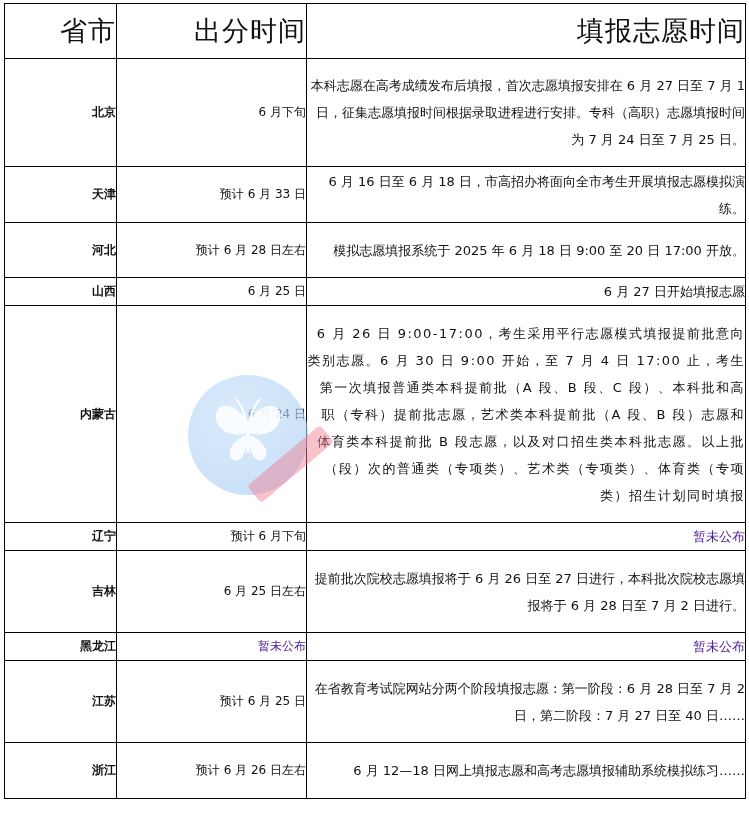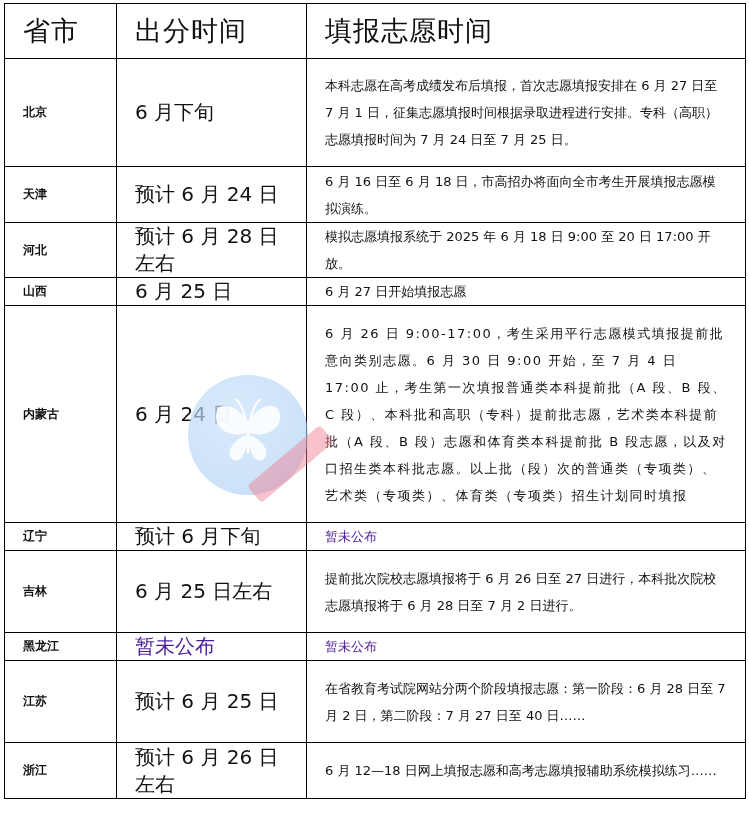--- a/index.html
+++ b/index.html
@@ -24,39 +24,39 @@
       border-collapse: collapse;
       table-layout: fixed;
       width: 741px;
     }
     table.schedule col.c1 { width: 112px; }
     table.schedule col.c2 { width: 190px; }
     table.schedule col.c3 { width: 439px; }
     table.schedule th,
     table.schedule td {
       border: 1.5px solid #000000;
-      text-align: left;
+      text-align: right;
       vertical-align: middle;
-      padding: 0 18px;
+      padding: 0 0;
       color: #111111;
     }
     table.schedule th {
       font-family: "DejaVu Serif", "Liberation Serif", serif;
       font-weight: normal;
       font-size: 27px;
       height: 54px;
       letter-spacing: 1px;
     }
     td.prov {
       font-family: Liberation Mono, monospace;
       font-weight: bold;
       font-size: 12px;
     }
     td.score {
-      font-size: 20px;
+      font-size: 12px;
       color: #2f6fe0;
       margin-left: 20px;
     }
     td.score.pending,
     td.fill.pending {
       color: #4c1d95;
     }
     td.fill {
       font-size: 13px;
       line-height: 27px;
@@ -109,21 +109,21 @@
       </tr>
     </thead>
     <tbody>
       <tr style="height:108px">
         <td class="prov">北京</td>
         <td class="score">6 月下旬</td>
         <td class="fill">本科志愿在高考成绩发布后填报，首次志愿填报安排在 6 月 27 日至 7 月 1 日，征集志愿填报时间根据录取进程进行安排。专科（高职）志愿填报时间为 7 月 24 日至 7 月 25 日。</td>
       </tr>
       <tr style="height:56px">
         <td class="prov">天津</td>
-        <td class="score">预计 6 月 24 日</td>
+        <td class="score">预计 6 月 33 日</td>
         <td class="fill">6 月 16 日至 6 月 18 日，市高招办将面向全市考生开展填报志愿模拟演练。</td>
       </tr>
       <tr style="height:55px">
         <td class="prov">河北</td>
         <td class="score">预计 6 月 28 日左右</td>
         <td class="fill">模拟志愿填报系统于 2025 年 6 月 18 日 9:00 至 20 日 17:00 开放。</td>
       </tr>
       <tr style="height:27px">
         <td class="prov">山西</td>
         <td class="score">6 月 25 日</td>

